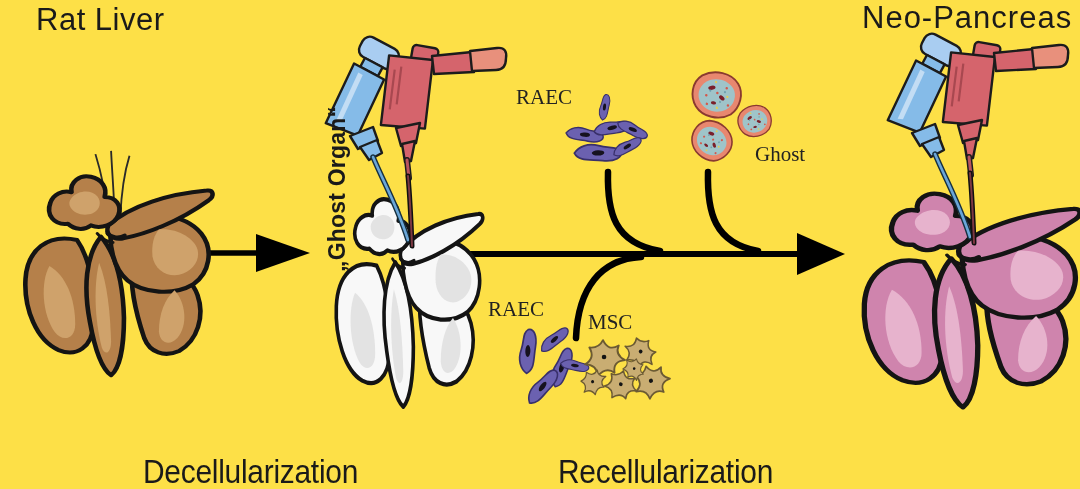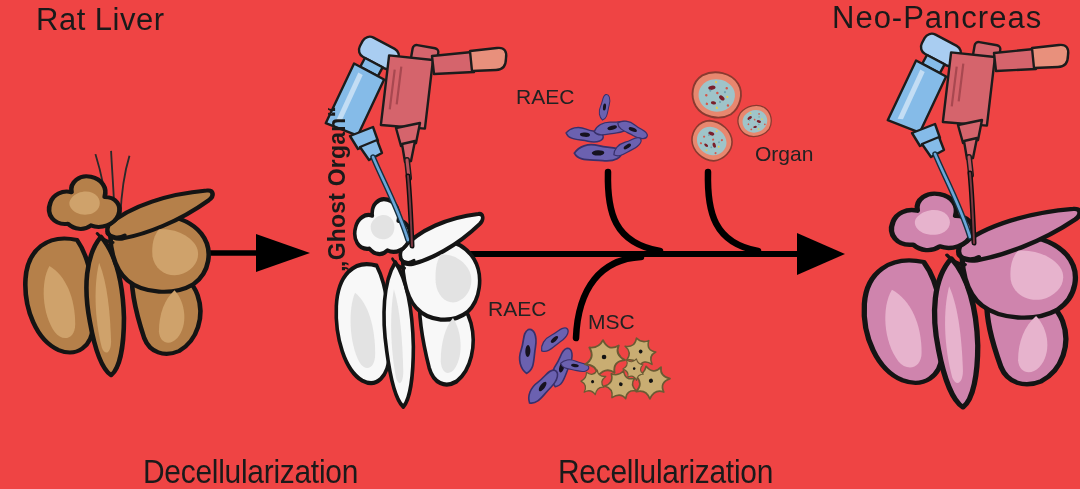--- a/index.html
+++ b/index.html
@@ -1,24 +1,24 @@
 <!DOCTYPE html>
 <html style="--rat-liver-fill: #b5804a; --rat-liver-highlight: #cfa26b; --ghost-fill: #f8f8f8; --ghost-shading: #e3e3e3; --neo-fill: #cf84ad; --neo-highlight: #e7b3cd; --cannula-blue: #85bbe8; --cannula-blue-light: #a9cdf1; --cannula-red: #d5646c; --cannula-red-tip: #e8907c; --raec-cell: #6b61b0; --msc-cell: #c9ad72; --islet-rim: #e8876f; --islet-core: #9fc4c9; --arrow: #000000; --text: #1a1a1a;"><head>
 <meta charset="utf-8">
 <style>
   html,body{margin:0;padding:0;background:#fff;}
   .canvas{
-    position:relative;width:1080px;height:489px;background:#ef4444;overflow:hidden;
+    position:relative;width:1080px;height:489px;background:#fde047;overflow:hidden;
     font-family:"Liberation Sans",sans-serif;color:#1a1a1a;
   }
   .art{position:absolute;left:0;top:0;}
   .lbl{position:absolute;white-space:nowrap;color:#1a1a1a;}
   .title{font-size:31px;letter-spacing:.5px;}
   .step{font-size:34px;transform:scaleX(.88);transform-origin:0 50%;letter-spacing:-.3px;}
-  .cell-lbl{font-size:21px;color:#222;}
+  .cell-lbl{font-size:21px;color:#222;font-family:Liberation Serif, serif;}
   .ghost-lbl{
     font-size:23px;font-weight:700;transform-origin:0 0;transform:rotate(-90deg);
     letter-spacing:.2px;
   }
 </style>
 </head>
 <body>
 
 <div class="canvas">
 
@@ -165,27 +165,27 @@
     <g>
       <use href="#cannula-pair"></use>
     </g>
     <g>
       <use href="#cannula-pair" transform="translate(562,-3)"></use>
     </g>
   </svg>
 
   <div class="lbl title" style="left:36px;top:2px">Rat Liver</div>
 
-  <div class="lbl title" style="left:832px;top:0px;letter-spacing:1px">Neo-Pancreas</div>
+  <div class="lbl title" style="left:862px;top:0px;letter-spacing:1px">Neo-Pancreas</div>
 
   <div class="lbl ghost-lbl" style="left:324px;top:272px">„Ghost Organ“</div>
 
   <div class="lbl cell-lbl" style="left:516px;top:85px">RAEC</div>
 
-  <div class="lbl cell-lbl" style="left:755px;top:142px">Organ</div>
+  <div class="lbl cell-lbl" style="left:755px;top:142px">Ghost</div>
 
   <div class="lbl cell-lbl" style="left:488px;top:297px">RAEC</div>
 
   <div class="lbl cell-lbl" style="left:588px;top:310px">MSC</div>
 
   <div class="lbl step" style="left:143px;top:452px">Decellularization</div>
 
   <div class="lbl step" style="left:558px;top:452px">Recellularization</div>
 </div>
 

